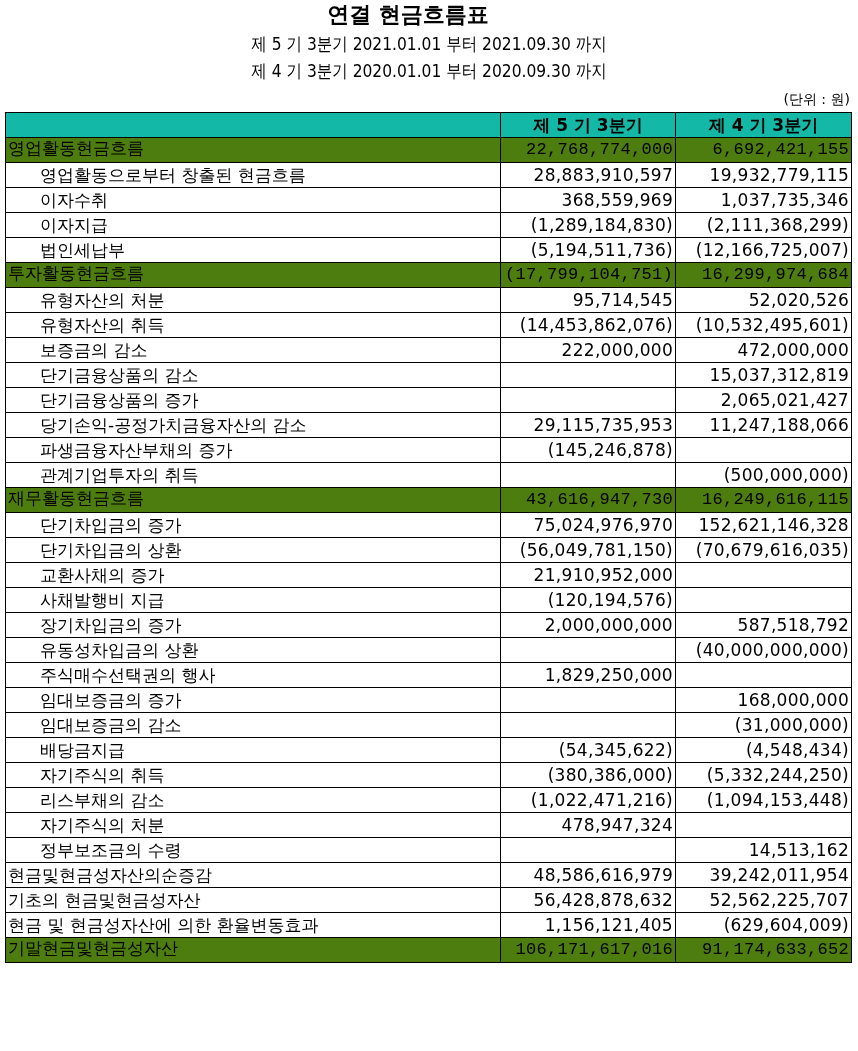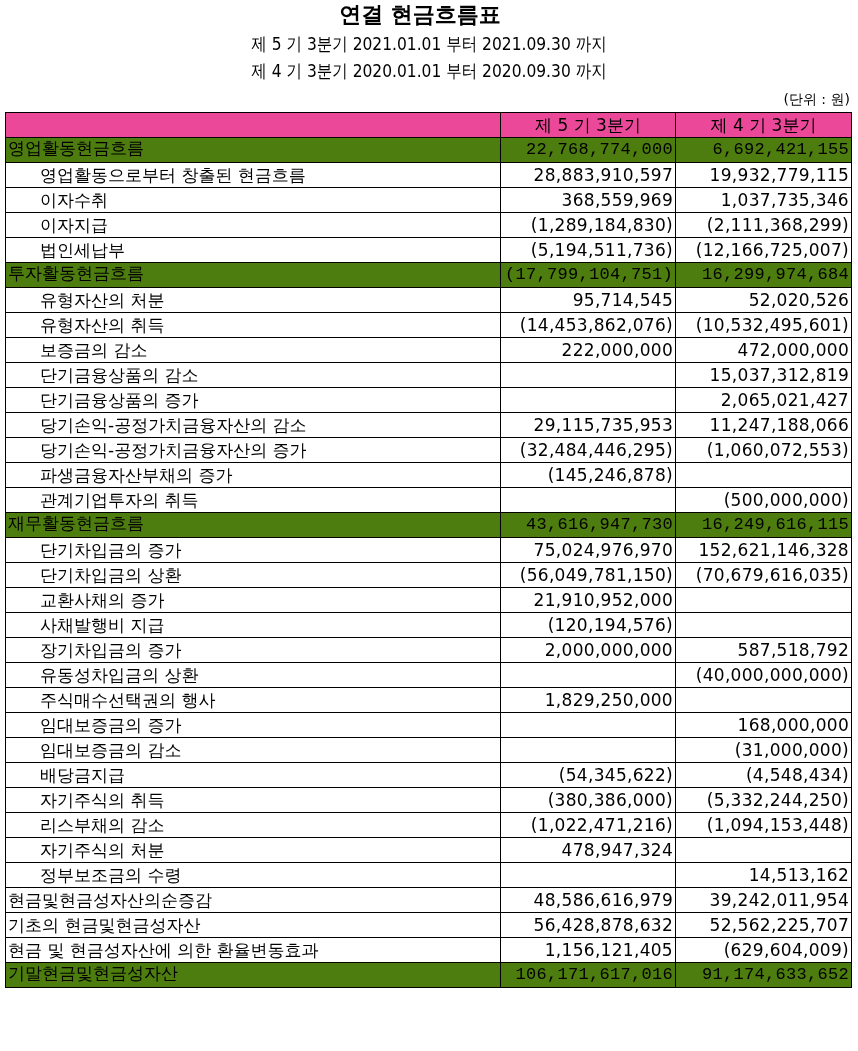--- a/index.html
+++ b/index.html
@@ -2,21 +2,21 @@
 <html><head>
   <meta charset="utf-8">
   <style>
     html, body { margin: 0; padding: 0; background: #ffffff; }
     body {
       width: 858px; height: 1051px; position: relative; overflow: hidden;
       font-family: "DejaVu Sans", "Liberation Sans", sans-serif;
       color: #000;
     }
     .title {
-      position: absolute; left: 12px; width: 816px; top: 0; height: 30px;
+      position: absolute; left: 0; width: 816px; top: 0; height: 30px;
       text-align: center; font-size: 22px; font-weight: bold; line-height: 30px;
     }
     .subtitle {
       position: absolute; left: 0; width: 858px; text-align: center;
       font-size: 18px; line-height: 26px; font-weight: normal;
       transform: scaleX(0.86);
     }
     .sub1 { top: 31px; }
     .sub2 { top: 58px; }
     .unit {
@@ -29,21 +29,21 @@
     }
     table.cf td {
       border: 1px solid #000;
       height: 24px; padding: 0 2px;
       font-size: 17px; line-height: 24px;
       white-space: nowrap; overflow: hidden;
     }
     col.c-label { width: 495px; }
     col.c-cur { width: 175px; }
     col.c-prev { width: 176px; }
-    tr.header td { background: #ec4899; text-align: center; }
+    tr.header td { background: #14b8a6; text-align: center; font-weight: bold; }
     tr.section td { background: #4d7c0f; font-family: Liberation Mono, monospace; }
     td.num { text-align: right; letter-spacing: 0.3px; }
     td.lbl.indent { padding-left: 34px; }
     td.lbl { text-align: left; }
   </style>
 </head>
 <body>
 
 <div class="title">연결 현금흐름표</div>
 <div class="subtitle sub1">제 5 기 3분기 2021.01.01 부터 2021.09.30 까지</div>
@@ -116,25 +116,20 @@
         <td class="lbl indent">단기금융상품의 증가</td>
         <td class="num"></td>
         <td class="num">2,065,021,427</td>
       </tr>
       <tr class="item">
         <td class="lbl indent">당기손익-공정가치금융자산의 감소</td>
         <td class="num">29,115,735,953</td>
         <td class="num">11,247,188,066</td>
       </tr>
       <tr class="item">
-        <td class="lbl indent">당기손익-공정가치금융자산의 증가</td>
-        <td class="num">(32,484,446,295)</td>
-        <td class="num">(1,060,072,553)</td>
-      </tr>
-      <tr class="item">
         <td class="lbl indent">파생금융자산부채의 증가</td>
         <td class="num">(145,246,878)</td>
         <td class="num"></td>
       </tr>
       <tr class="item">
         <td class="lbl indent">관계기업투자의 취득</td>
         <td class="num"></td>
         <td class="num">(500,000,000)</td>
       </tr>
       <tr class="section">

